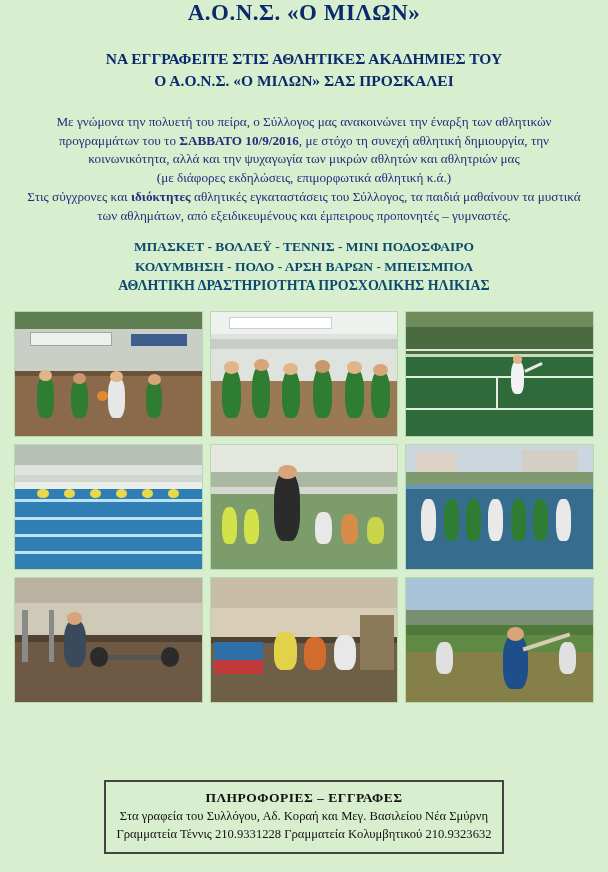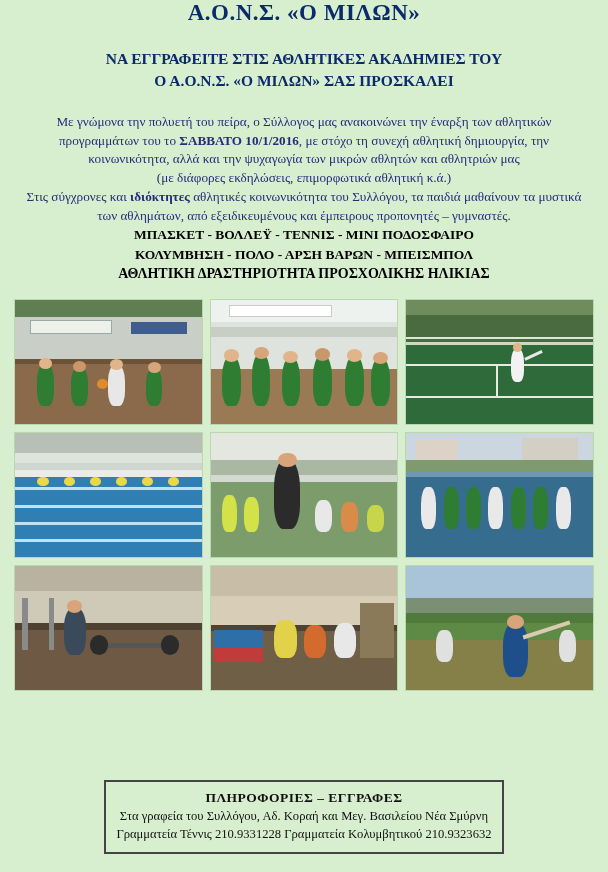--- a/index.html
+++ b/index.html
@@ -58,21 +58,22 @@
   .sports-heading {
     text-align: center;
     margin-top: 18px;
     color: #0b2a6b;
     font-weight: bold;
     font-size: 14px;
     line-height: 1.4;
   }
   .sports-list {
     text-align: center;
-    color: #000000;
+    margin-top: 12px;
+    color: #0c4a6e;
     font-weight: bold;
     font-size: 13.5px;
     line-height: 1.45;
   }
   .sports-list .last {
     font-size: 14px;
   }
   
   .photos {
     margin: 14px 14px 0 14px;
@@ -124,23 +125,23 @@
   <div class="title-block">
     <div class="club-name">Α.Ο.Ν.Σ. «Ο ΜΙΛΩΝ»</div>
   </div>
 
   <div class="invite">
     <div>ΝΑ ΕΓΓΡΑΦΕΙΤΕ ΣΤΙΣ ΑΘΛΗΤΙΚΕΣ ΑΚΑΔΗΜΙΕΣ ΤΟΥ</div>
     <div>Ο Α.Ο.Ν.Σ. «Ο ΜΙΛΩΝ» ΣΑΣ ΠΡΟΣΚΑΛΕΙ</div>
   </div>
 
   <div class="body-text">
-    <span>Με γνώμονα την πολυετή του πείρα, ο Σύλλογος μας ανακοινώνει την έναρξη των αθλητικών προγραμμάτων του το </span><span class="hl">ΣΑΒΒΑΤΟ 10/1/2016</span><span>, με στόχο τη συνεχή αθλητική δημιουργία, την κοινωνικότητα, αλλά και την ψυχαγωγία των μικρών αθλητών και αθλητριών μας</span>
+    <span>Με γνώμονα την πολυετή του πείρα, ο Σύλλογος μας ανακοινώνει την έναρξη των αθλητικών προγραμμάτων του το </span><span class="hl">ΣΑΒΒΑΤΟ 10/9/2016</span><span>, με στόχο τη συνεχή αθλητική δημιουργία, την κοινωνικότητα, αλλά και την ψυχαγωγία των μικρών αθλητών και αθλητριών μας</span>
     <div>(με διάφορες εκδηλώσεις, επιμορφωτικά αθλητική κ.ά.)</div>
-    <span>Στις σύγχρονες και </span><span class="hl">ιδιόκτητες</span><span> αθλητικές κοινωνικότητα του Συλλόγου, τα παιδιά μαθαίνουν τα μυστικά των αθλημάτων, από εξειδικευμένους και έμπειρους προπονητές – γυμναστές.</span>
+    <span>Στις σύγχρονες και </span><span class="hl">ιδιόκτητες</span><span> αθλητικές εγκαταστάσεις του Σύλλογος, τα παιδιά μαθαίνουν τα μυστικά των αθλημάτων, από εξειδικευμένους και έμπειρους προπονητές – γυμναστές.</span>
   </div>
 
 
   <div class="sports-list">
     <div>ΜΠΑΣΚΕΤ - ΒΟΛΛΕΫ - ΤΕΝΝΙΣ - ΜΙΝΙ ΠΟΔΟΣΦΑΙΡΟ</div>
     <div>ΚΟΛΥΜΒΗΣΗ -  ΠΟΛΟ - ΑΡΣΗ ΒΑΡΩΝ - ΜΠΕΙΣΜΠΟΛ</div>
     <div class="last">ΑΘΛΗΤΙΚΗ ΔΡΑΣΤΗΡΙΟΤΗΤΑ ΠΡΟΣΧΟΛΙΚΗΣ ΗΛΙΚΙΑΣ</div>
   </div>
 
   <div class="photos">

